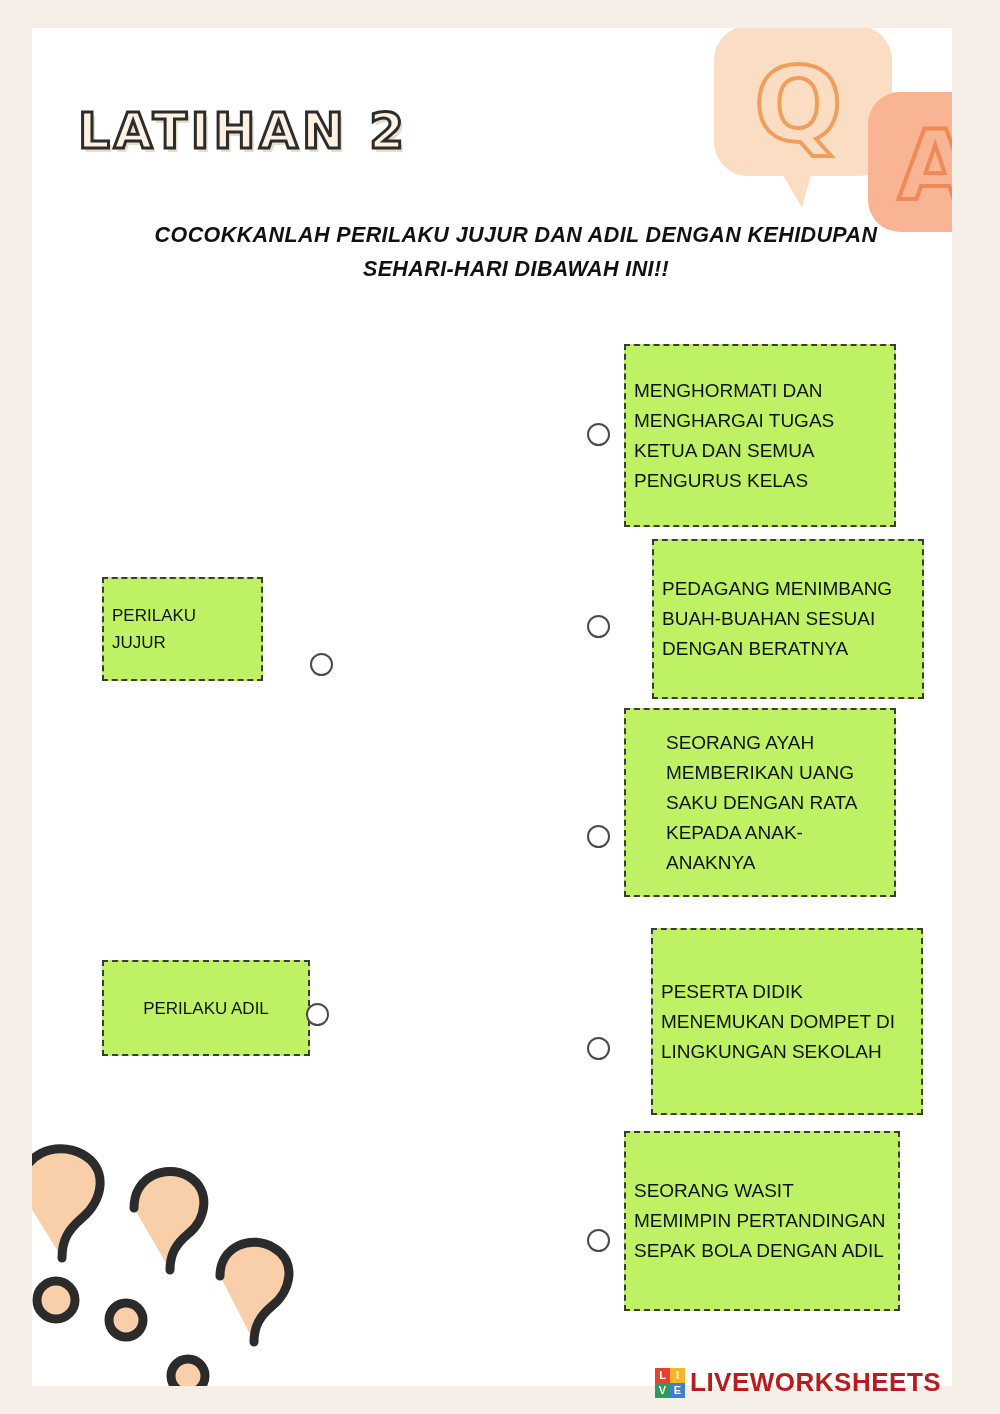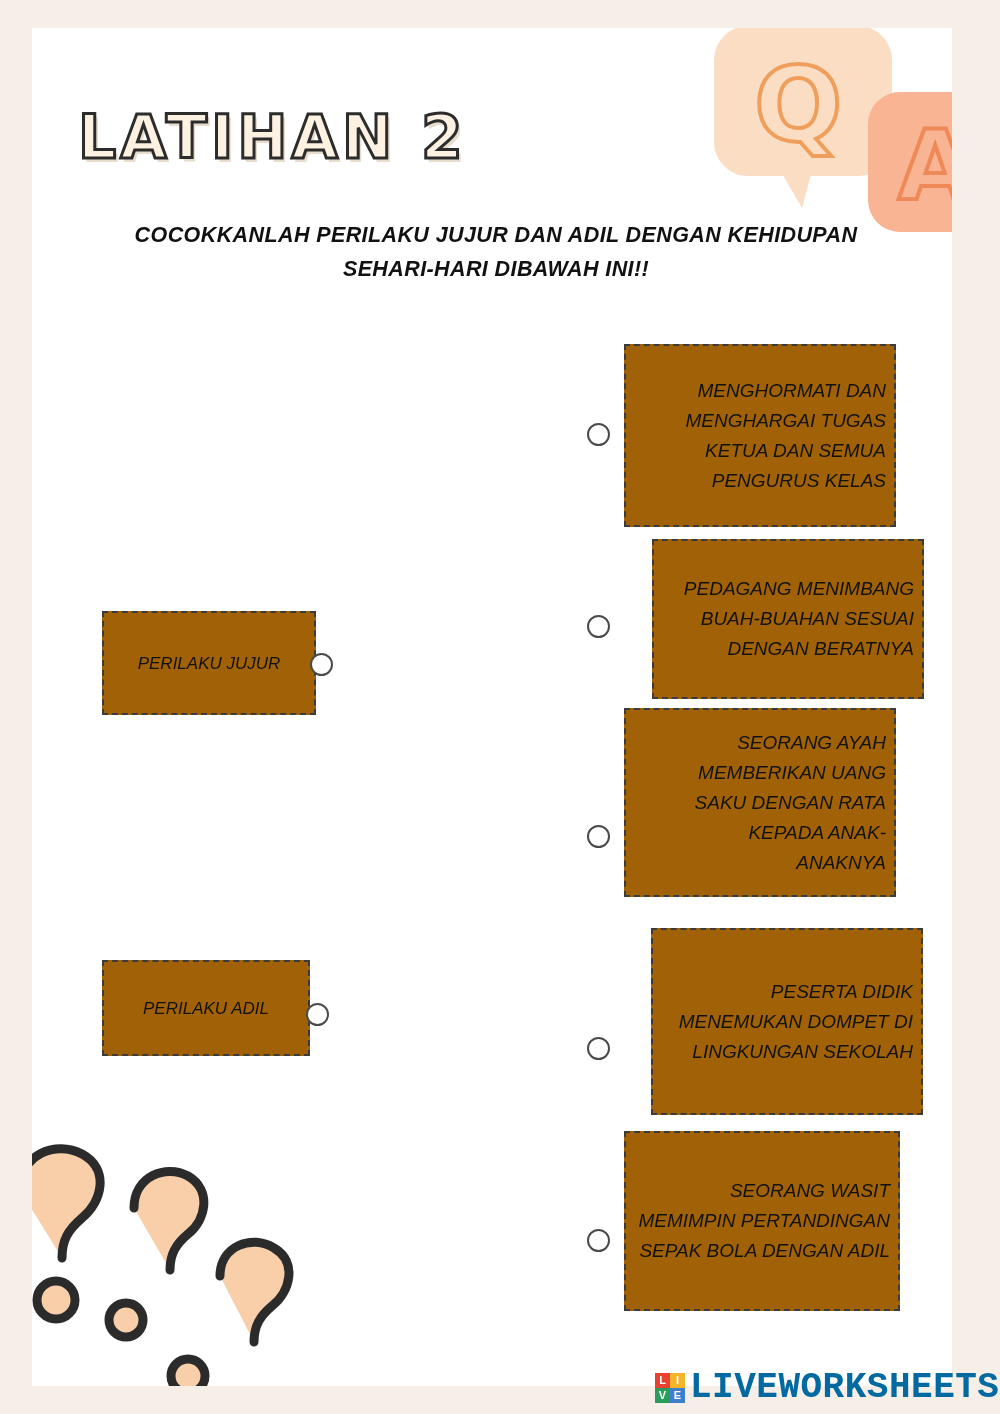--- a/index.html
+++ b/index.html
@@ -78,59 +78,58 @@
     -webkit-text-stroke: 4px #ef8a58;
     color: #f9b493;
   }
 
   
   #title {
     position: absolute;
     left: 46px;
     top: 74px;
     font-family: "DejaVu Sans", sans-serif;
-    font-size: 60px;
+    font-size: 50px;
     font-weight: bold;
     letter-spacing: 4px;
     color: #fdf2e2;
     -webkit-text-stroke: 3px #2c2c2c;
     text-shadow: 3px 4px 0 #e8ddcd;
     z-index: 4;
   }
 
   
   #instruction {
     position: absolute;
-    left: 94px;
+    left: 114px;
     top: 190px;
     width: 740px;
     text-align: center;
     font-style: italic;
     font-weight: bold;
     font-size: 21.5px;
     line-height: 34px;
     color: #111111;
     letter-spacing: 0.4px;
   }
 
   
   .box {
     position: absolute;
-    background: #a16207;
+    background: #bef264;
     border: 2px dashed #3b3b3b;
     box-sizing: border-box;
     display: flex;
     align-items: center;
     justify-content: center;
-    text-align: right;
+    text-align: left;
     color: #111111;
     font-size: 19px;
     line-height: 30px;
     padding: 4px 8px;
-    font-style: italic;
   }
   .box.left {
     font-size: 17px;
     line-height: 27px;
   }
   .dot {
     position: absolute;
     width: 23px;
     height: 23px;
     border: 2px solid #4a4a4a;
@@ -173,44 +172,44 @@
   .lw-mark span {
     display: flex;
     align-items: center;
     justify-content: center;
   }
   .lw-l { background: #e8412f; }
   .lw-i { background: #f4b52a; }
   .lw-v { background: #2a9d5c; }
   .lw-e { background: #3f7fd0; }
   #footer-text {
-    font-size: 36px;
+    font-size: 26px;
     font-weight: bold;
     letter-spacing: 0.5px;
-    color: #0369a1;
-    font-family: Liberation Mono, monospace;
+    color: #b91c1c;
+    font-family: Liberation Sans, sans-serif;
   }
 </style>
 </head>
 <body>
 
 <div id="sheet">
 
   <div class="bubble-q"></div>
   <div class="bubble-q-tail"></div>
   <div class="bubble-a"></div>
 
   <div class="bubble-letter letter-q">Q</div>
   <div class="bubble-letter letter-a">A</div>
 
   <div id="title">LATIHAN  2</div>
 
   <div id="instruction">COCOKKANLAH PERILAKU JUJUR DAN ADIL DENGAN KEHIDUPAN SEHARI-HARI DIBAWAH INI!!</div>
 
-  <div class="box left" style="left:70px; top:583px; width:214px; height:104px;">PERILAKU JUJUR</div>
+  <div class="box left" style="left:70px; top:549px; width:161px; height:104px;">PERILAKU JUJUR</div>
   <div class="dot" style="left:278px; top:625px;"></div>
 
   <div class="box left" style="left:70px; top:932px; width:208px; height:96px;">PERILAKU ADIL</div>
   <div class="dot" style="left:274px; top:975px;"></div>
 
   <div class="dot" style="left:555px; top:395px;"></div>
   <div class="box" style="left:592px; top:316px; width:272px; height:183px;">MENGHORMATI DAN MENGHARGAI TUGAS KETUA DAN SEMUA PENGURUS KELAS</div>
 
   <div class="dot" style="left:555px; top:587px;"></div>
   <div class="box" style="left:592px; top:511px; width:272px; height:160px;margin-left:28px;">PEDAGANG MENIMBANG BUAH-BUAHAN SESUAI DENGAN BERATNYA</div>

